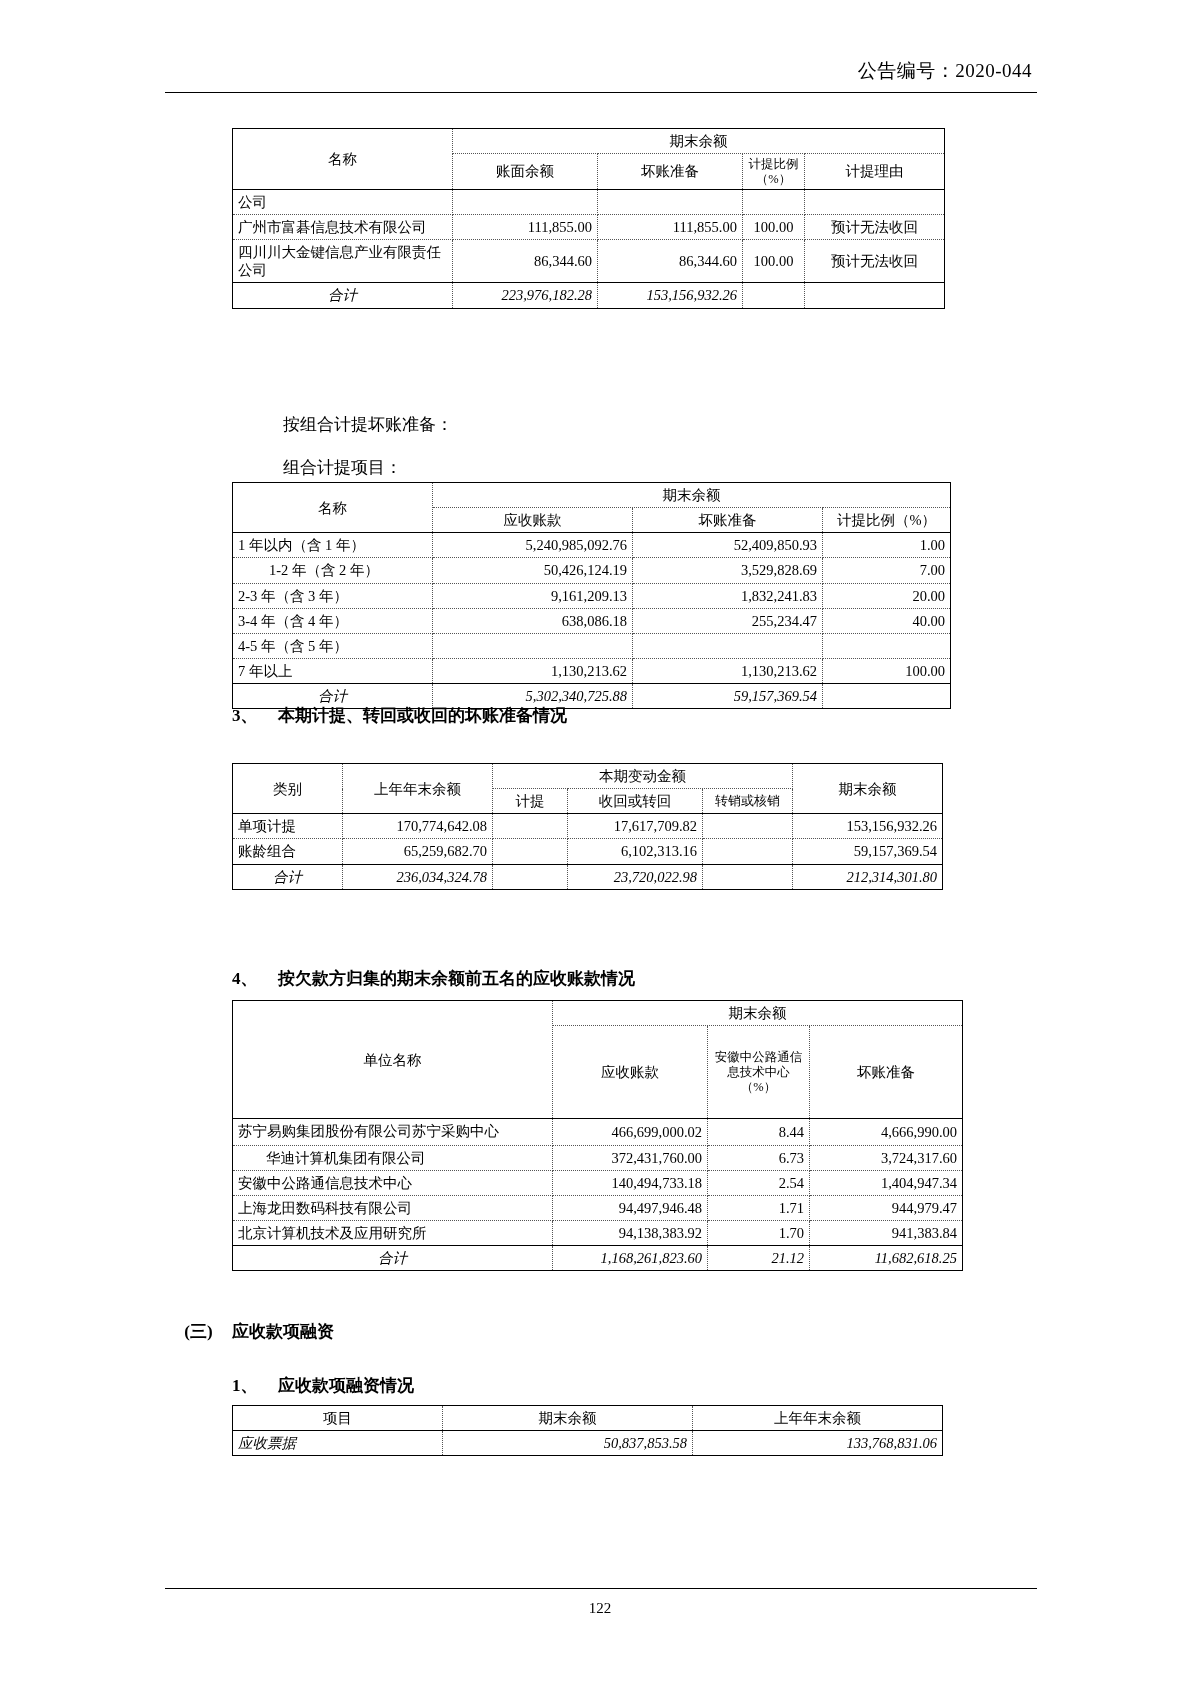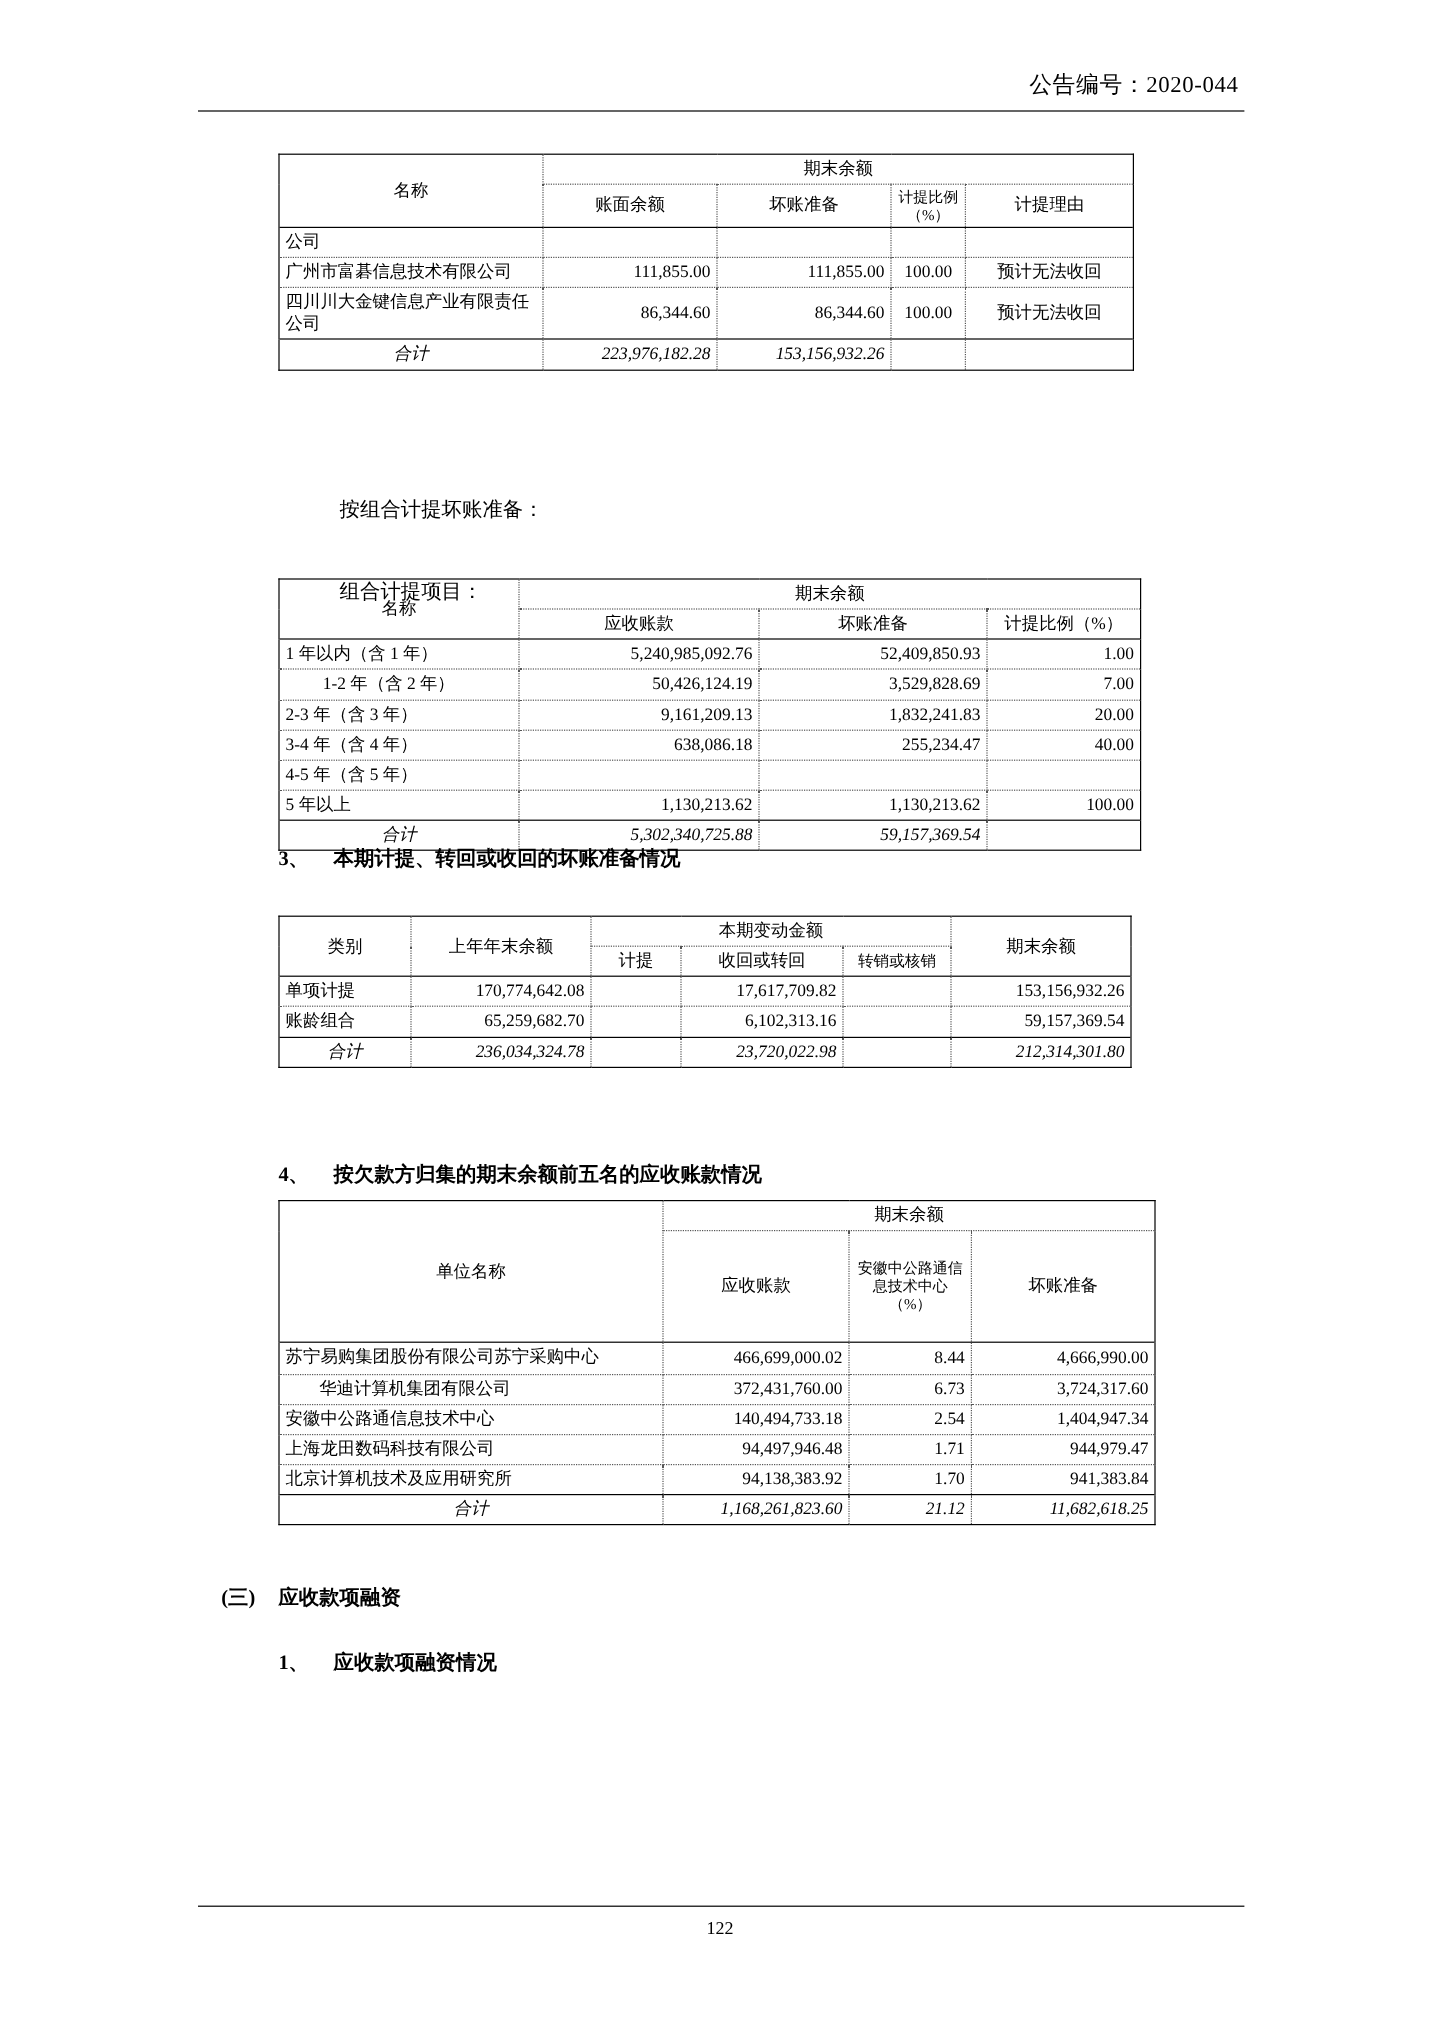--- a/index.html
+++ b/index.html
@@ -118,21 +118,21 @@
         <td class="num">223,976,182.28</td>
         <td class="num">153,156,932.26</td>
         <td class="ctr"></td>
         <td class="ctr" style="border-right:1.6px solid #000;"></td>
       </tr>
     </tbody>
       </table>
   </div>
 
   <div class="plain" style="left:283px; top:413px;">按组合计提坏账准备：</div>
-  <div class="plain" style="left:283px; top:481px;">组合计提项目：</div>
+  <div class="plain" style="left:283px; top:456px;">组合计提项目：</div>
 
   <div class="t" style="left:232px; top:482px;">
     <table style="width:718px;">
       <colgroup>
         <col style="width:200px">
         <col style="width:200px">
         <col style="width:190px">
         <col style="width:128px">
       </colgroup>
       <tbody>
@@ -170,21 +170,21 @@
         <td class="num">255,234.47</td>
         <td class="num" style="border-right:1.6px solid #000;">40.00</td>
       </tr>
       <tr>
         <td class="lft" style="border-left:1.6px solid #000;">4-5 年（含 5 年）</td>
         <td class="num"></td>
         <td class="num"></td>
         <td class="num" style="border-right:1.6px solid #000;"></td>
       </tr>
       <tr>
-        <td class="lft" style="border-left:1.6px solid #000;">5 年以上</td>
+        <td class="lft" style="border-left:1.6px solid #000;">7 年以上</td>
         <td class="num">1,130,213.62</td>
         <td class="num">1,130,213.62</td>
         <td class="num" style="border-right:1.6px solid #000;">100.00</td>
       </tr>
       <tr class="sumrow">
         <td class="ctr" style="border-left:1.6px solid #000;">合计</td>
         <td class="num">5,302,340,725.88</td>
         <td class="num">59,157,369.54</td>
         <td class="num" style="border-right:1.6px solid #000;"></td>
       </tr>
@@ -310,17 +310,38 @@
   </div>
 
   <div class="heading" style="left:165px; top:1320px;text-align:center;">
     <span style="display:inline-block; width:67px;">(三)</span><span>应收款项融资</span>
   </div>
 
   <div class="heading" style="left:232px; top:1374px;">
     <span class="num-label">1、</span><span>应收款项融资情况</span>
   </div>
 
+  <div class="t" style="left:232px; top:1405px;">
+    <table style="width:710px;">
+      <colgroup>
+        <col style="width:210px">
+        <col style="width:250px">
+        <col style="width:250px">
+      </colgroup>
+      <tbody>
+          <tr class="thicktop">
+        <td class="ctr" style="border-left:1.6px solid #000;">项目</td>
+        <td class="ctr">期末余额</td>
+        <td class="ctr" style="border-right:1.6px solid #000;">上年年末余额</td>
+      </tr>
+      <tr class="sumrow">
+        <td class="lft" style="border-left:1.6px solid #000;">应收票据</td>
+        <td class="num">50,837,853.58</td>
+        <td class="num" style="border-right:1.6px solid #000;">133,768,831.06</td>
+      </tr>
+    </tbody>
+      </table>
+  </div>
 
   <div class="footer-rule"></div>
   <div class="footer">122</div>
 
 </div>
 
 </body></html>

